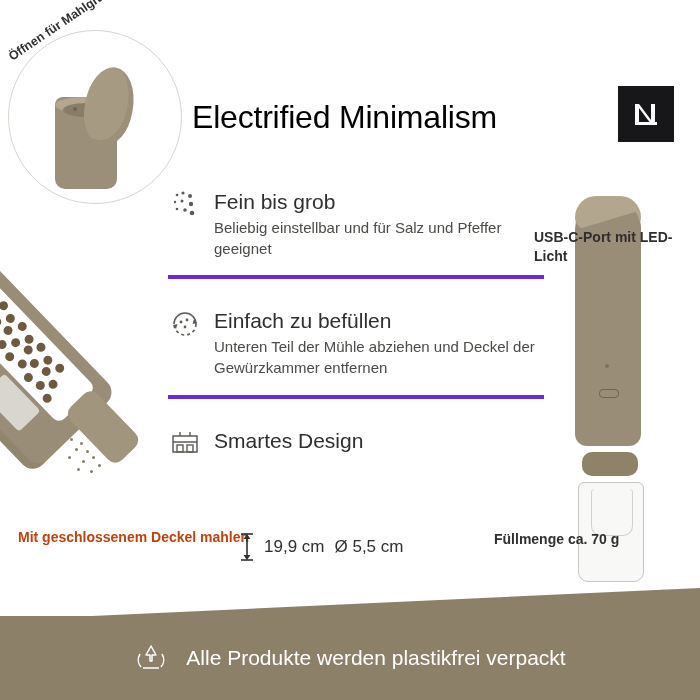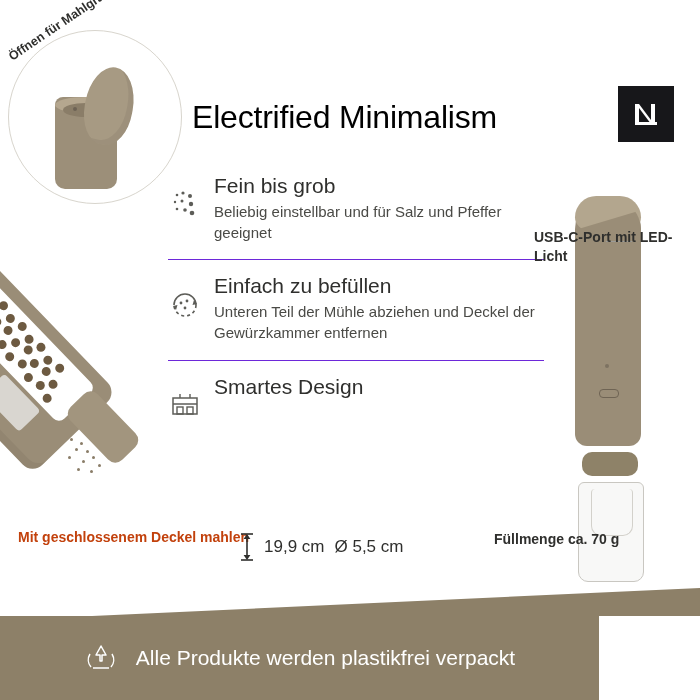--- a/index.html
+++ b/index.html
@@ -191,30 +191,30 @@
     left: 168px;
     top: 160px;
     width: 376px;
   }
   .feature {
     display: flex;
     align-items: flex-start;
     padding: 14px 0 16px 0;
   }
   .feature + .feature {
-    border-top: 1px solid #6d28d9;
+    border-top: 4px solid #6d28d9;
   }
   .feature-icon {
     width: 46px;
     min-width: 46px;
     padding-top: 14px;
     color: #5d5d58;
   }
   .feature-text h3 {
-    margin: 0 0 4px 0;
+    margin: 16px 0 4px 0;
     font-size: 21px;
     font-weight: normal;
     color: #2f2f2d;
   }
   .feature-text p {
     margin: 0;
     font-size: 15px;
     line-height: 1.38;
     color: #4a4a46;
   }
@@ -335,21 +335,21 @@
     font-weight: bold;
     line-height: 1.35;
     color: #2f2f2d;
   }
 
   
   .banner {
     position: absolute;
     left: 0;
     bottom: 0;
-    width: 599px;
+    width: 700px;
     height: 84px;
     background: #8d8068;
     color: #ffffff;
     display: flex;
     align-items: center;
     justify-content: center;
     gap: 18px;
   }
   .banner-shape {
     position: absolute;

